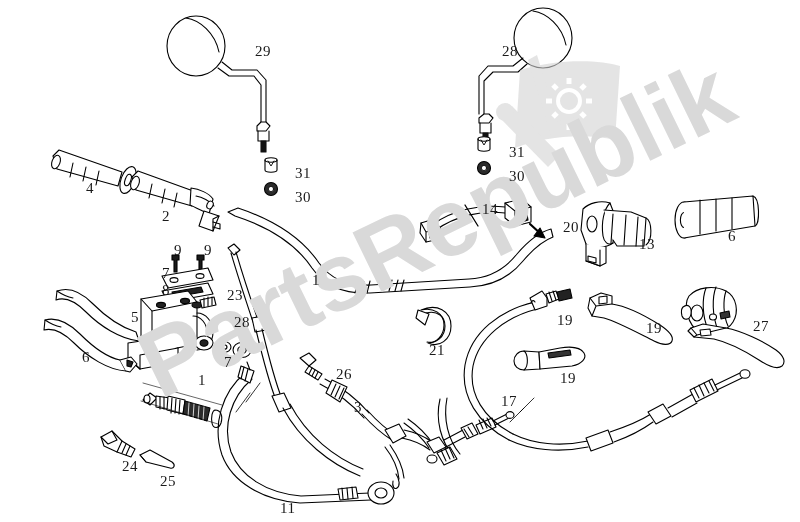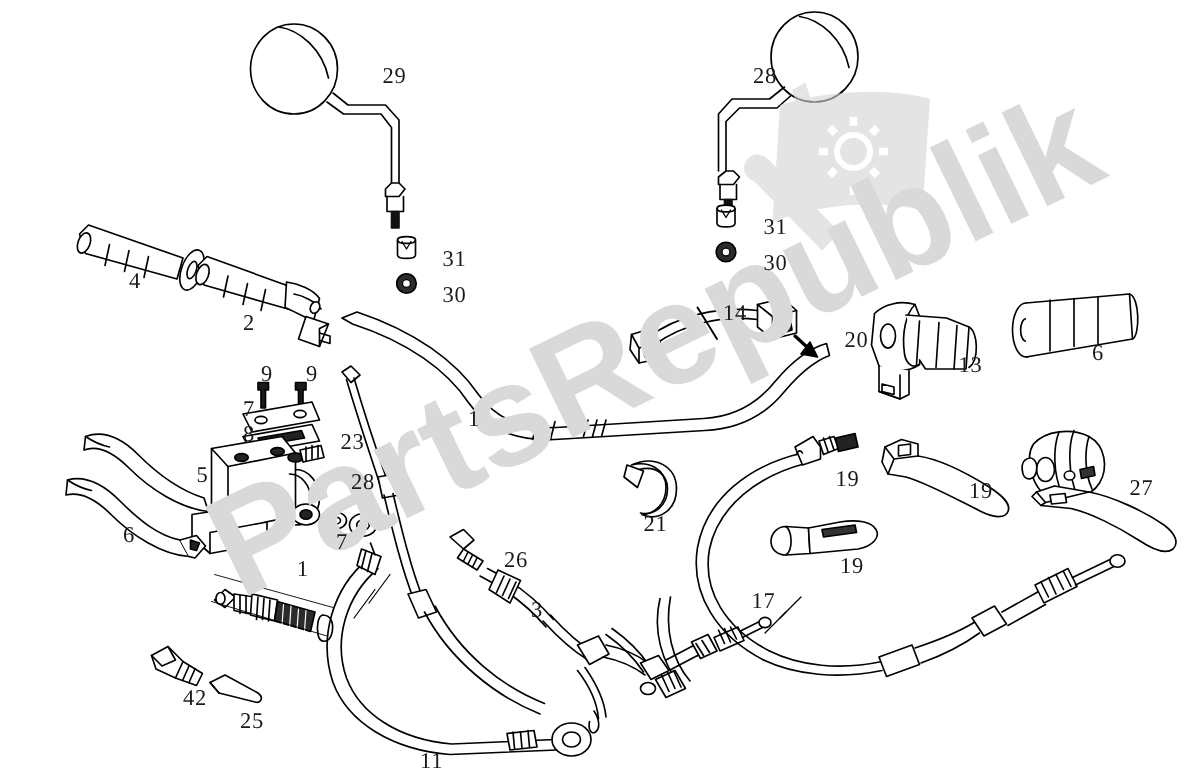--- a/index.html
+++ b/index.html
@@ -398,21 +398,21 @@
     <span class="ref" style="left:162px;top:243px">9</span>
     <span class="ref" style="left:192px;top:243px">9</span>
     <span class="ref" style="left:150px;top:266px">7</span>
     <span class="ref" style="left:150px;top:283px">8</span>
     <span class="ref" style="left:215px;top:288px">23</span>
     <span class="ref" style="left:222px;top:315px">28</span>
     <span class="ref" style="left:119px;top:310px">5</span>
     <span class="ref" style="left:70px;top:350px">6</span>
     <span class="ref" style="left:212px;top:355px">7</span>
     <span class="ref" style="left:186px;top:373px">1</span>
-    <span class="ref" style="left:110px;top:459px">42</span>
+    <span class="ref" style="left:110px;top:459px">24</span>
     <span class="ref" style="left:148px;top:474px">25</span>
     <span class="ref" style="left:268px;top:501px">11</span>
     <span class="ref" style="left:300px;top:273px">1</span>
     <span class="ref" style="left:342px;top:400px">3</span>
     <span class="ref" style="left:324px;top:367px">26</span>
     <span class="ref" style="left:417px;top:343px">21</span>
     <span class="ref" style="left:470px;top:202px">14</span>
     <span class="ref" style="left:551px;top:220px">20</span>
     <span class="ref" style="left:545px;top:313px">19</span>
     <span class="ref" style="left:548px;top:371px">19</span>

